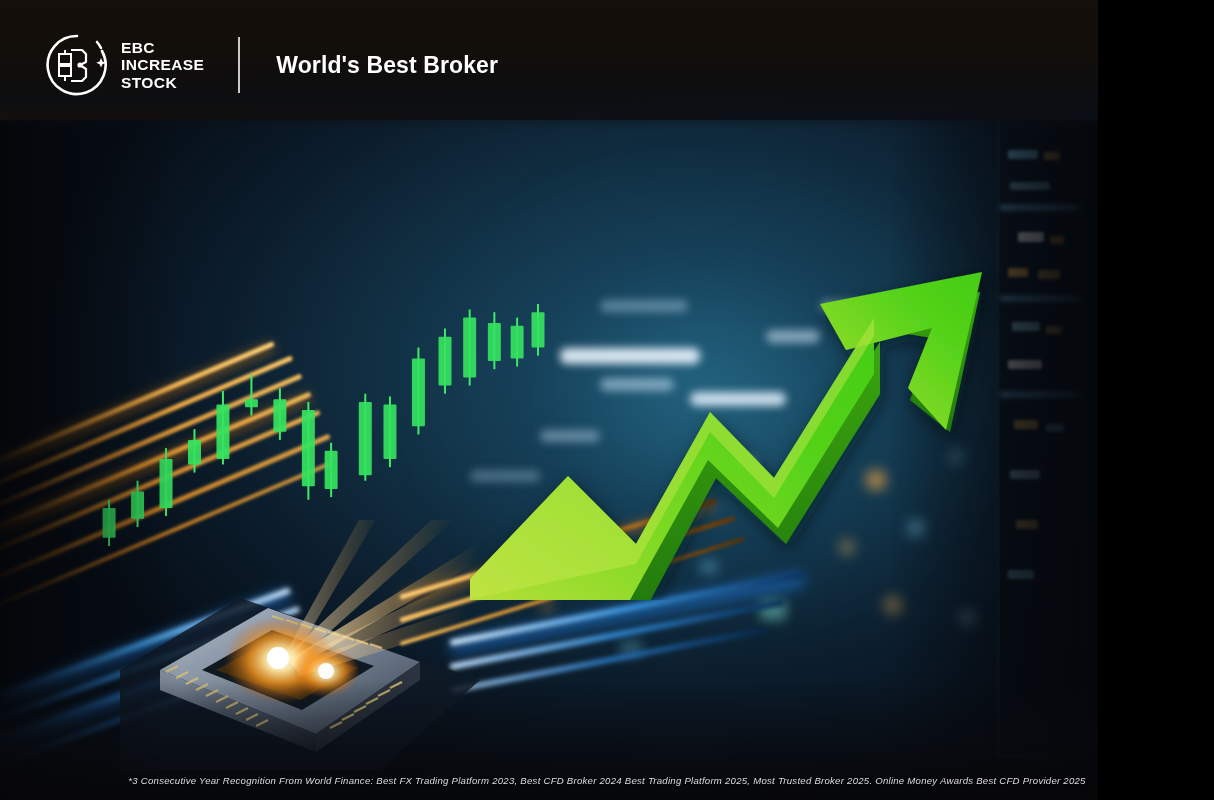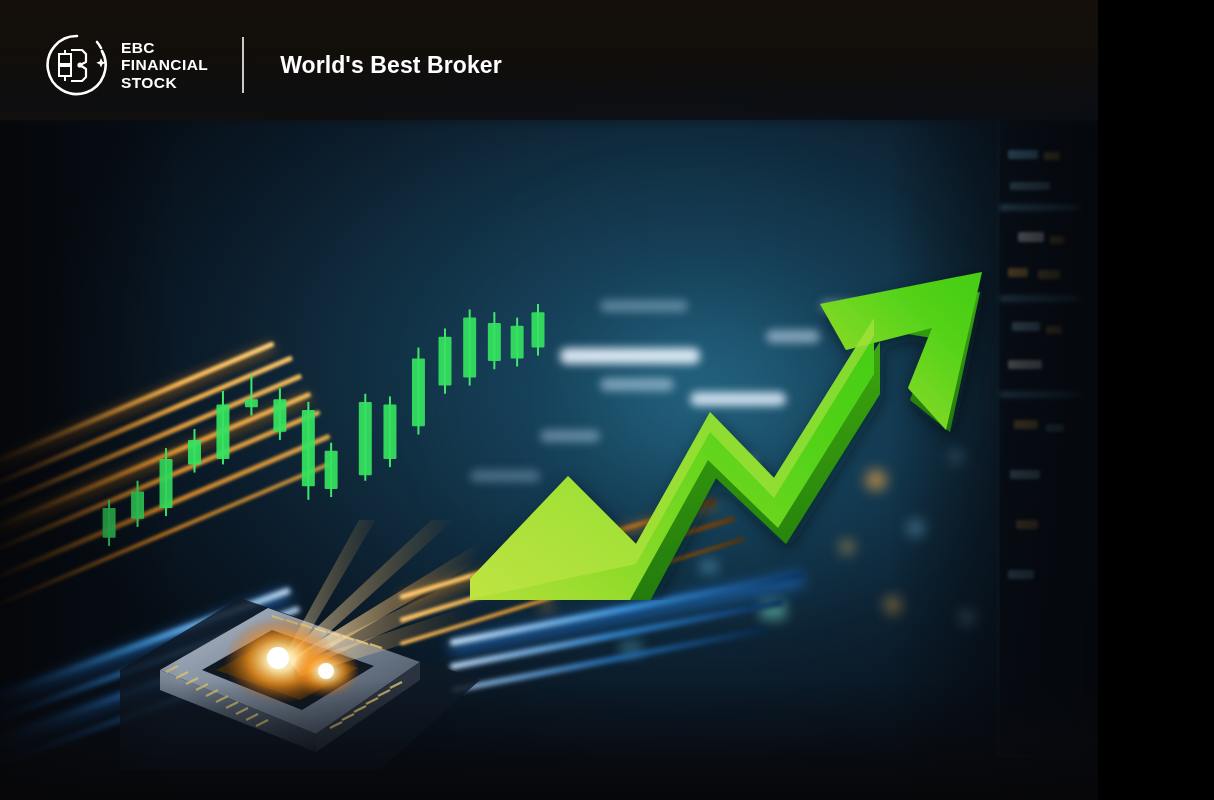--- a/index.html
+++ b/index.html
@@ -369,22 +369,25 @@
         <rect x="15" y="34" width="12" height="10" stroke="#fff" stroke-width="2" fill="none"></rect>
         <path d="M27 18 L38 18 L42 22 L42 30 L36 33 L42 37 L42 45 L38 49 L27 49" stroke="#fff" stroke-width="2.2" fill="none" stroke-linejoin="round"></path>
         <line x1="21" y1="18" x2="21" y2="22" stroke="#fff" stroke-width="2"></line>
         <line x1="21" y1="44" x2="21" y2="49" stroke="#fff" stroke-width="2"></line>
         <circle cx="36" cy="33" r="2.6" fill="#fff"></circle>
         <path d="M57 26 L58.4 29.4 L61.8 30.8 L58.4 32.2 L57 35.6 L55.6 32.2 L52.2 30.8 L55.6 29.4 Z" fill="#fff"></path>
       </svg>
     </div>
     <div class="logo-text">
       <div>EBC</div>
-      <div>FINANCIAL</div>
+      <div>INCREASE</div>
       <div>STOCK</div>
     </div>
     <div class="hdr-divider"></div>
     <div class="hdr-tag">World's Best Broker</div>
   </div>
 
 
+  <div class="footer">
+    <span class="footer-text">*3 Consecutive Year Recognition From World Finance: Best FX Trading Platform 2023, Best CFD Broker 2024 Best Trading Platform 2025, Most Trusted Broker 2025.  Online Money Awards Best CFD Provider 2025</span>
+  </div>
 
 </div>
 
 </body></html>

